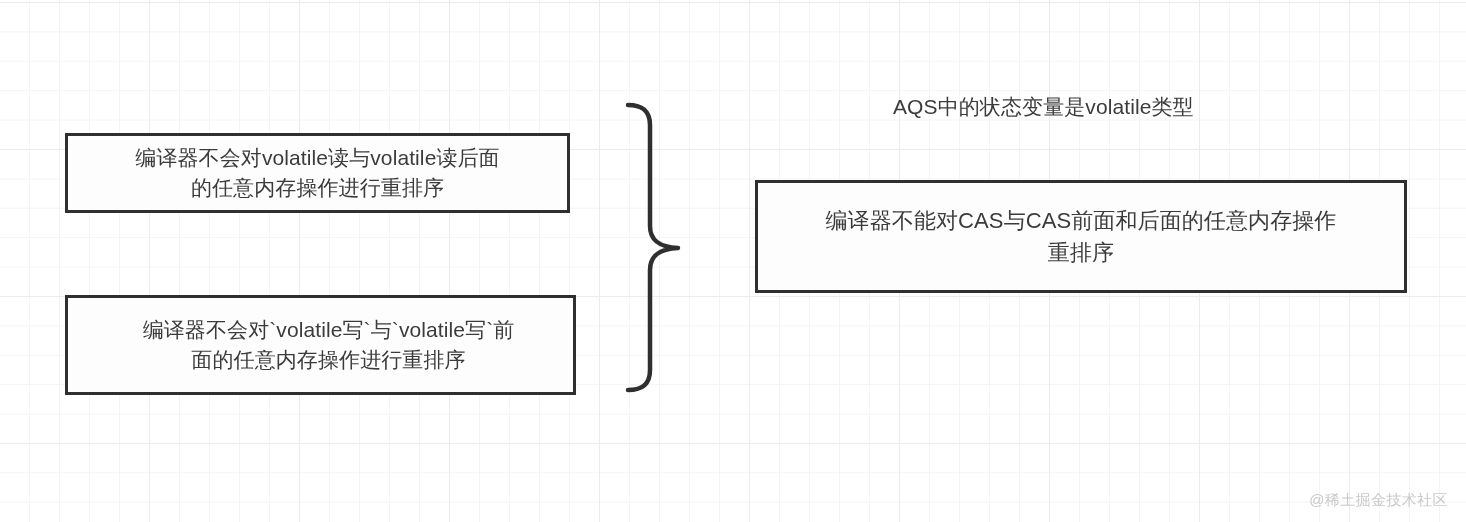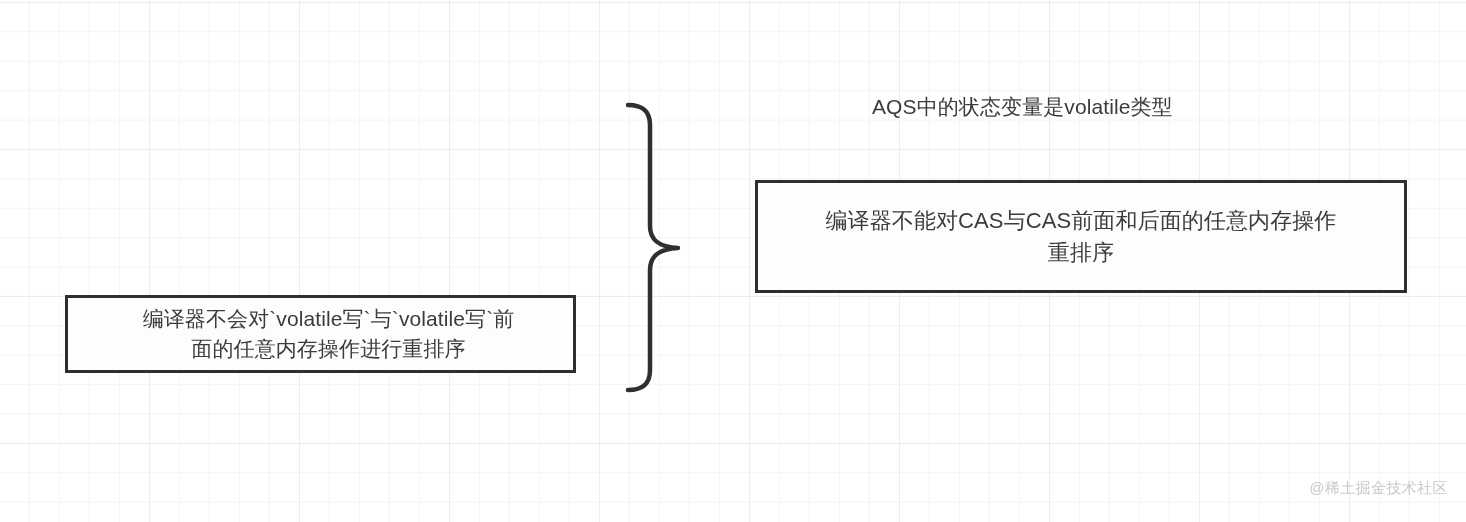--- a/index.html
+++ b/index.html
@@ -55,70 +55,74 @@
     top: 133px;
     width: 505px;
     height: 80px;
     font-size: 21px;
   }
 
   #box-volatile-write {
     left: 65px;
     top: 295px;
     width: 511px;
-    height: 78px;
+    height: 100px;
     font-size: 21px;
     padding-left: 16px;
   }
 
   #box-cas-reorder {
     left: 747px;
     top: 180px;
     width: 652px;
     height: 113px;
     font-size: 22px;
     margin-left: 8px;
   }
 
   #label-aqs-state {
     position: absolute;
-    left: 872px;
+    left: 893px;
     top: 93px;
     font-size: 21px;
     color: #3b3b3b;
     white-space: nowrap;
     letter-spacing: 0.1px;
   }
 
   #brace-connector {
     position: absolute;
     left: 618px;
     top: 95px;
     width: 70px;
     height: 305px;
   }
 
   #watermark {
     position: absolute;
     right: 18px;
-    bottom: 24px;
+    bottom: 12px;
     font-size: 15px;
     color: #c9c9cc;
     letter-spacing: 0.4px;
     white-space: nowrap;
     text-align: center;
   }
 </style>
 </head>
 <body>
 
 <div id="canvas">
 
   <div id="label-aqs-state">AQS中的状态变量是volatile类型</div>
 
+  <div class="node-box" id="box-volatile-read">
+    <span class="node-text">编译器不会对volatile读与volatile读后面
+的任意内存操作进行重排序</span>
+  </div>
 
   <div class="node-box" id="box-volatile-write">
     <span class="node-text">编译器不会对`volatile写`与`volatile写`前
 面的任意内存操作进行重排序</span>
   </div>
 
   <div class="node-box" id="box-cas-reorder">
     <span class="node-text">编译器不能对CAS与CAS前面和后面的任意内存操作
 重排序</span>
   </div>

